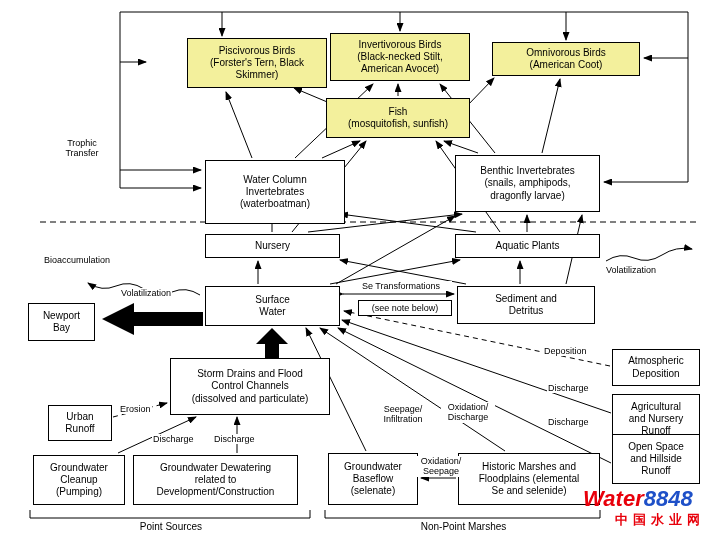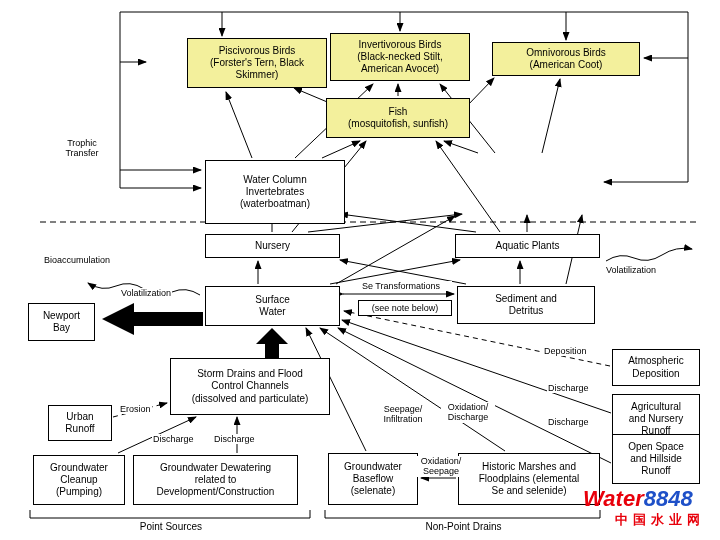--- a/index.html
+++ b/index.html
@@ -96,20 +96,23 @@
 (Black-necked Stilt,
 American Avocet)</div>
   <div class="box" style="left: 492px; top: 42px; width: 148px; height: 34px; background: rgb(243, 240, 156);">Omnivorous Birds
 (American Coot)</div>
   <div class="box" style="left: 326px; top: 98px; width: 144px; height: 40px; background: rgb(243, 240, 156);">Fish
 (mosquitofish, sunfish)</div>
 
   <div class="box" style="left:205px;top:160px;width:140px;height:64px">Water Column
 Invertebrates
 (waterboatman)</div>
+  <div class="box" style="left:455px;top:155px;width:145px;height:57px">Benthic Invertebrates
+(snails, amphipods,
+dragonfly larvae)</div>
   <div class="box" style="left:205px;top:234px;width:135px;height:24px">Nursery</div>
   <div class="box" style="left:455px;top:234px;width:145px;height:24px">Aquatic Plants</div>
   <div class="box" style="left:205px;top:286px;width:135px;height:40px">Surface
 Water</div>
   <div class="box" style="left:457px;top:286px;width:138px;height:38px">Sediment and
 Detritus</div>
   <div class="box" style="left:28px;top:303px;width:67px;height:38px">Newport
 Bay</div>
 
   <div class="box" style="left:170px;top:358px;width:160px;height:57px">Storm Drains and Flood
@@ -151,21 +154,21 @@
   <div class="lbl" style="left:119px;top:404px">Erosion</div>
   <div class="lbl" style="left:152px;top:434px">Discharge</div>
   <div class="lbl" style="left:213px;top:434px">Discharge</div>
   <div class="lbl" style="left:377px;top:404px;width:50px">Seepage/
 Infiltration</div>
   <div class="lbl" style="left:441px;top:402px;width:52px">Oxidation/
 Discharge</div>
   <div class="lbl" style="left:416px;top:456px;width:48px">Oxidation/
 Seepage</div>
   <div class="lbl lbl--big" style="left:120px;top:521px;width:100px">Point Sources</div>
-  <div class="lbl lbl--big" style="left:400px;top:521px;width:125px">Non-Point Drains</div>
+  <div class="lbl lbl--big" style="left:400px;top:521px;width:125px">Non-Point Marshes</div>
 
   <div class="wm">
     <div class="wm-row1">
       <span style="color: rgb(232, 0, 11);">Water</span><span style="color: rgb(30, 80, 200);">8848</span>
     </div>
     <div class="wm-row2" style="color: rgb(232, 0, 11);">中国水业网</div>
   </div>
 
 </div>
 

